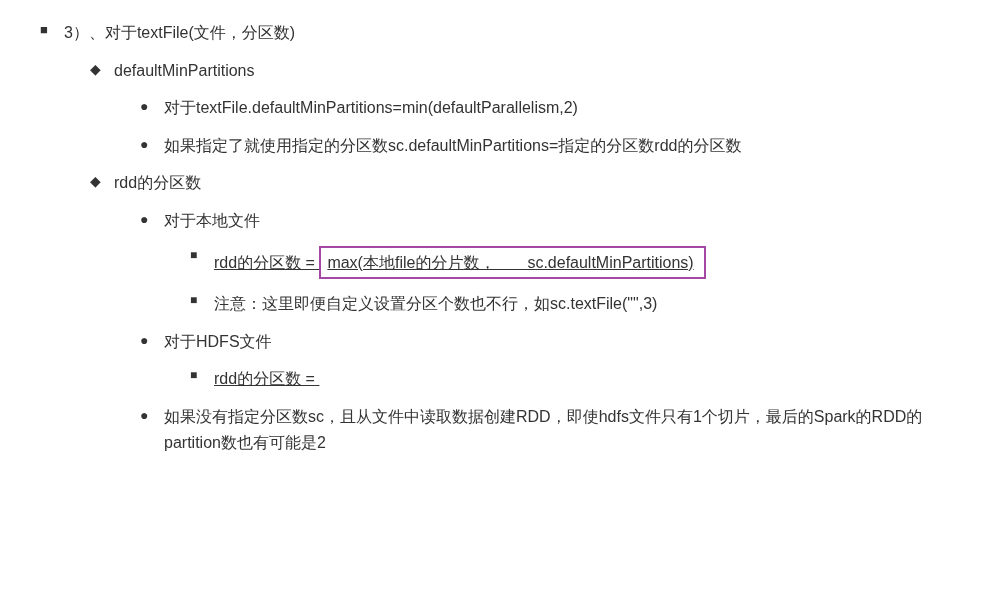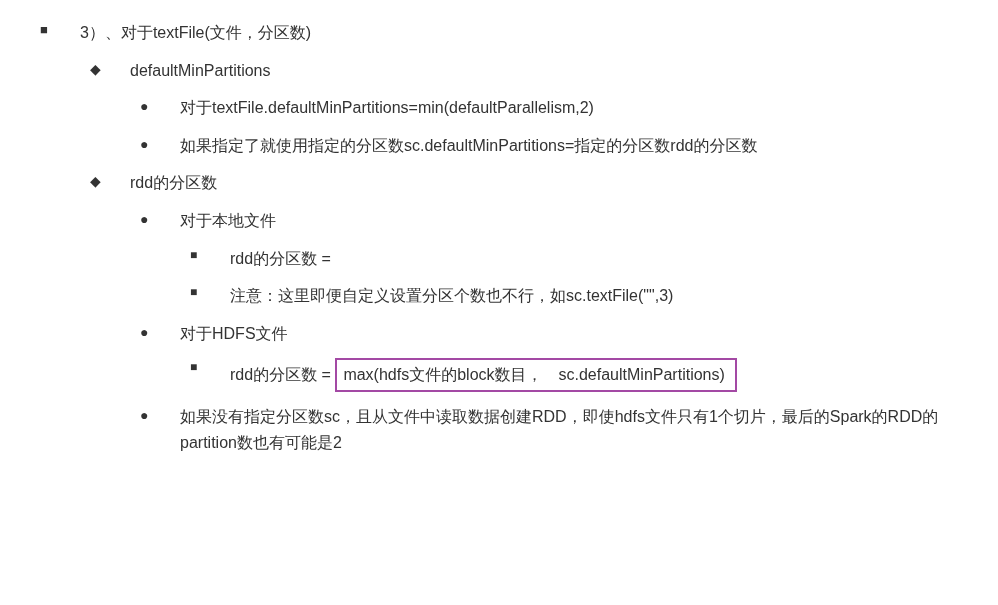--- a/index.html
+++ b/index.html
@@ -52,31 +52,31 @@
       font-size: 14px;
     }
     .bullet-disc {
       font-size: 14px;
     }
     .bullet-small-square {
       font-size: 12px;
     }
     .text {
       flex: 1;
-      margin-left: 16px;
     }
     .highlight {
       border: 2px solid #a349a4;
       padding: 2px 10px 2px 6px;
       display: inline-block;
     }
     .row4 {
       display: flex;
       align-items: baseline;
       flex-wrap: nowrap;
+      text-decoration: underline;
     }
     .prefix {
       white-space: nowrap;
     }
   </style>
 </head>
 <body>
 
 <div class="level1 item">
   <span class="bullet bullet-square">■</span>
@@ -106,38 +106,38 @@
 <div class="level3 item">
   <span class="bullet bullet-disc">●</span>
   <span class="text">对于本地文件</span>
 </div>
 
 <div class="level4 item">
   <span class="bullet bullet-small-square">■</span>
   <span class="text row4">
     <span class="prefix">rdd的分区数 =</span>
     <span>&nbsp;</span>
+    <span class="highlight">max(本地file的分片数，  sc.defaultMinPartitions)</span>
   </span>
 </div>
 
 <div class="level4 item">
   <span class="bullet bullet-small-square">■</span>
   <span class="text">注意：这里即便自定义设置分区个数也不行，如sc.textFile("",3)</span>
 </div>
 
 <div class="level3 item">
   <span class="bullet bullet-disc">●</span>
   <span class="text">对于HDFS文件</span>
 </div>
 
 <div class="level4 item">
   <span class="bullet bullet-small-square">■</span>
   <span class="text row4">
     <span class="prefix">rdd的分区数 =</span>
     <span>&nbsp;</span>
-    <span class="highlight">max(hdfs文件的block数目， sc.defaultMinPartitions)</span>
   </span>
 </div>
 
 <div class="level3 item">
   <span class="bullet bullet-disc">●</span>
   <span class="text">如果没有指定分区数sc，且从文件中读取数据创建RDD，即使hdfs文件只有1个切片，最后的Spark的RDD的partition数也有可能是2</span>
 </div>
 
 </body></html>

